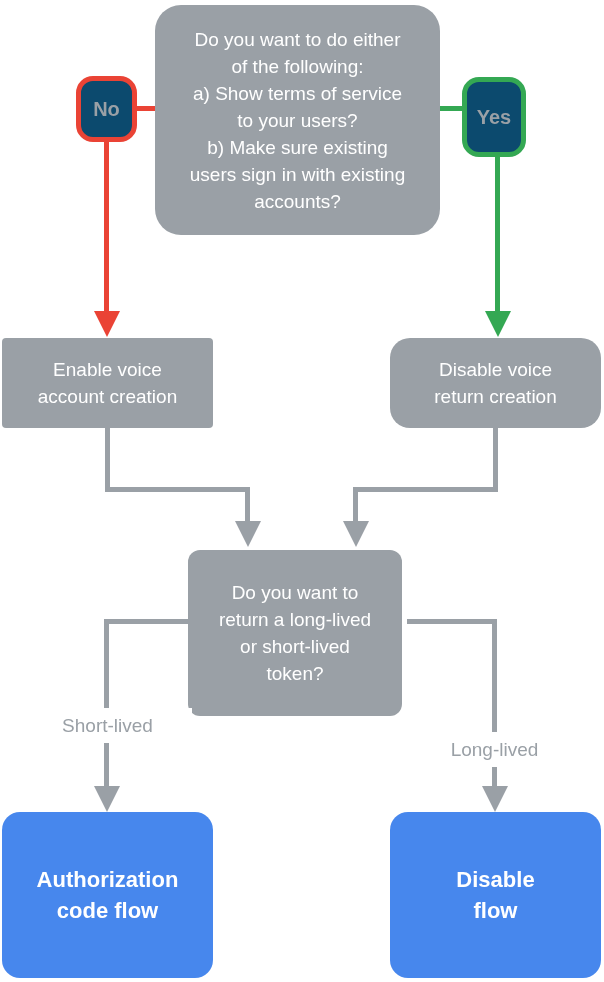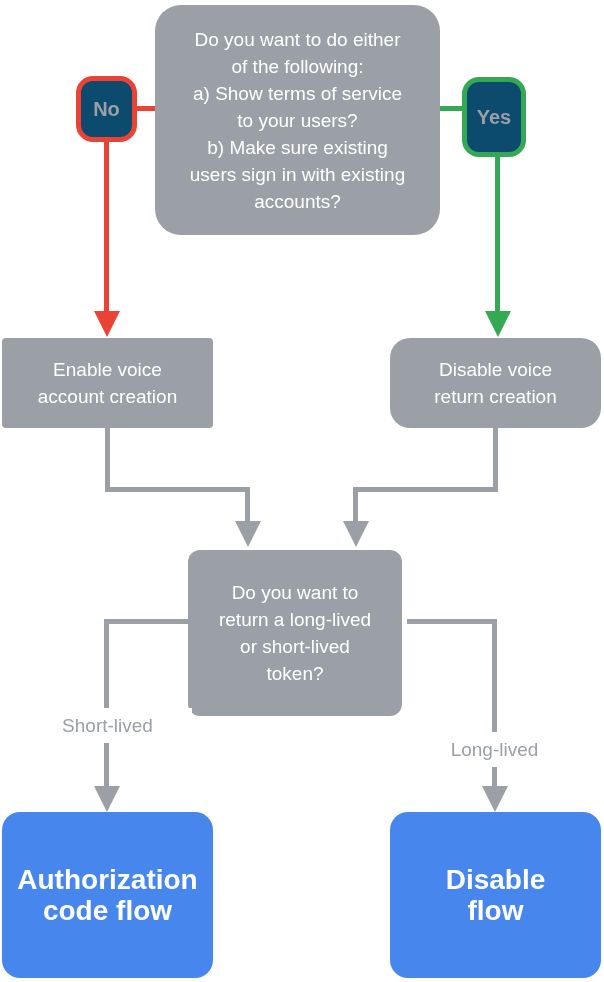--- a/index.html
+++ b/index.html
@@ -9,21 +9,21 @@
   .canvas{
     position:relative;width:604px;height:982px;overflow:hidden;
     font-family:"Liberation Sans",sans-serif;background:var(--white,#fff);
   }
   
   .node{
     position:absolute;display:flex;align-items:center;justify-content:center;
     text-align:center;white-space:pre-line;box-sizing:border-box;z-index:2;
   }
   .gray-node{background:var(--gray,#9AA0A6);color:#fff;font-size:19px;line-height:27px;}
-  .blue-node{background:var(--blue,#4787ED);color:#fff;font-weight:bold;font-size:28px;line-height:31px;}
+  .blue-node{background:var(--blue,#4787ED);color:#fff;font-weight:bold;font-size:22px;line-height:31px;}
   #q1{left:155px;top:5px;width:285px;height:230px;border-radius:26px;padding:8px 8px;}
   #enable{left:2px;top:338px;width:211px;height:90px;border-radius:4px;}
   #disable{left:390px;top:338px;width:211px;height:90px;border-radius:20px;}
   #q2{left:188px;top:550px;width:214px;height:166px;border-radius:12px;}
   #auth{left:2px;top:812px;width:211px;height:166px;border-radius:18px;}
   #implicit{left:390px;top:812px;width:211px;height:166px;border-radius:18px;}
   
   .badge{
     position:absolute;background:#0c4a6e;color:var(--gray,#9AA0A6);
     display:flex;align-items:center;justify-content:center;

